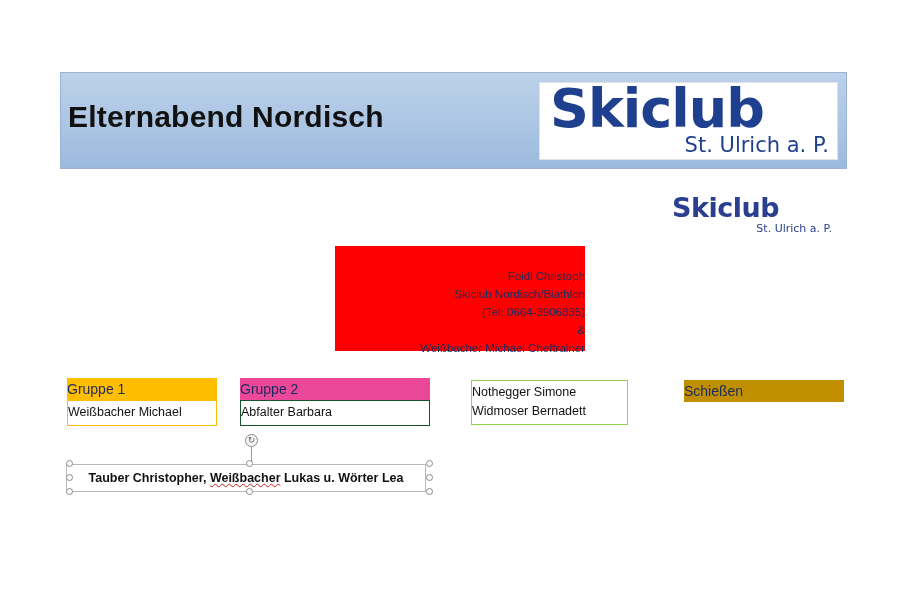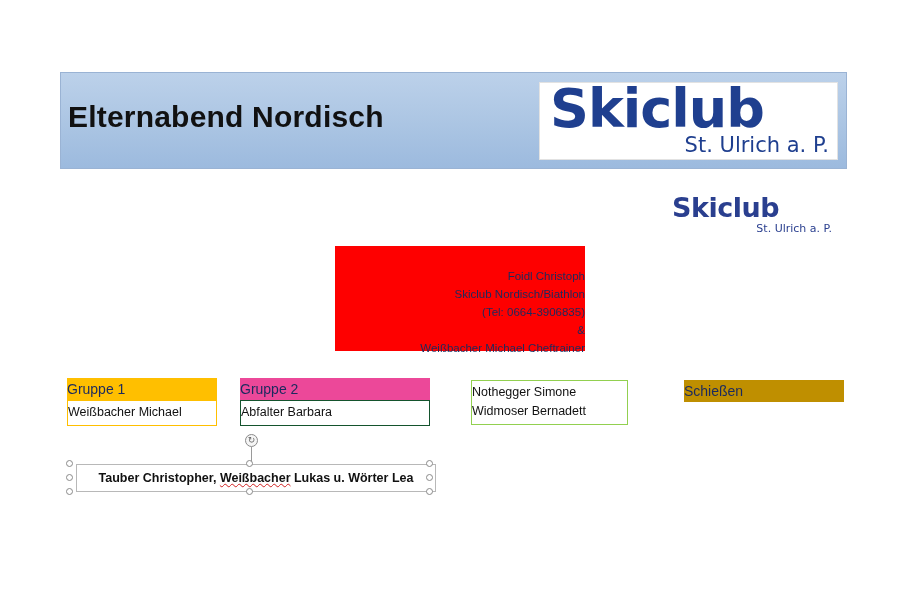--- a/index.html
+++ b/index.html
@@ -157,21 +157,21 @@
   #grp3 .body { border: 1px solid #92d050; }
 
   
   #grp4 { left: 684px; top: 380px; width: 160px; }
   #grp4 .head { background: #bf8f00; }
   #grp4 .body { border: 1px solid #7f9fd0; }
 
   
   .sel-box {
     position: absolute;
-    left: 76px;
+    left: 66px;
     top: 464px;
     width: 360px;
     height: 28px;
     background: #ffffff;
     border: 1px solid #b8b8b8;
     box-sizing: border-box;
   }
   .sel-box .sel-text {
     font-size: 12.5px;
     font-weight: bold;

